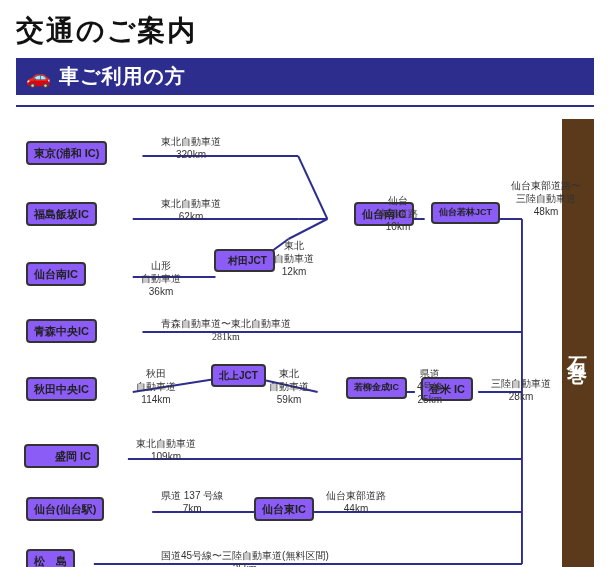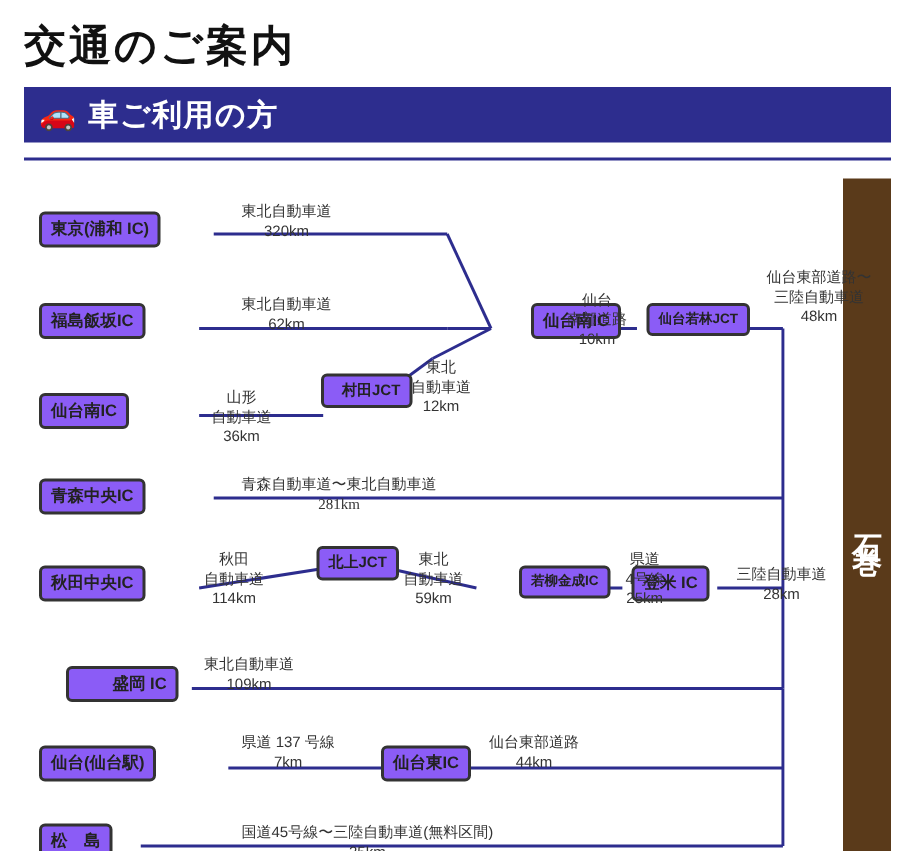--- a/index.html
+++ b/index.html
@@ -174,21 +174,21 @@
     </div>
 
     <div class="node" style="left:10px;top:200px;">
       <span>青森中央IC</span>
     </div>
 
     <div class="node" style="left:10px;top:258px;">
       <span>秋田中央IC</span>
     </div>
 
-    <div class="node" style="left:28px;top:325px;padding-left:29px;">
+    <div class="node" style="left:8px;top:325px;padding-left:29px;">
       <span>盛岡 IC</span>
     </div>
 
     <div class="node" style="left:10px;top:378px;">
       <span>仙台(仙台駅)</span>
     </div>
 
     <div class="node" style="left:10px;top:430px;">
       <span>松　島</span>
     </div>

